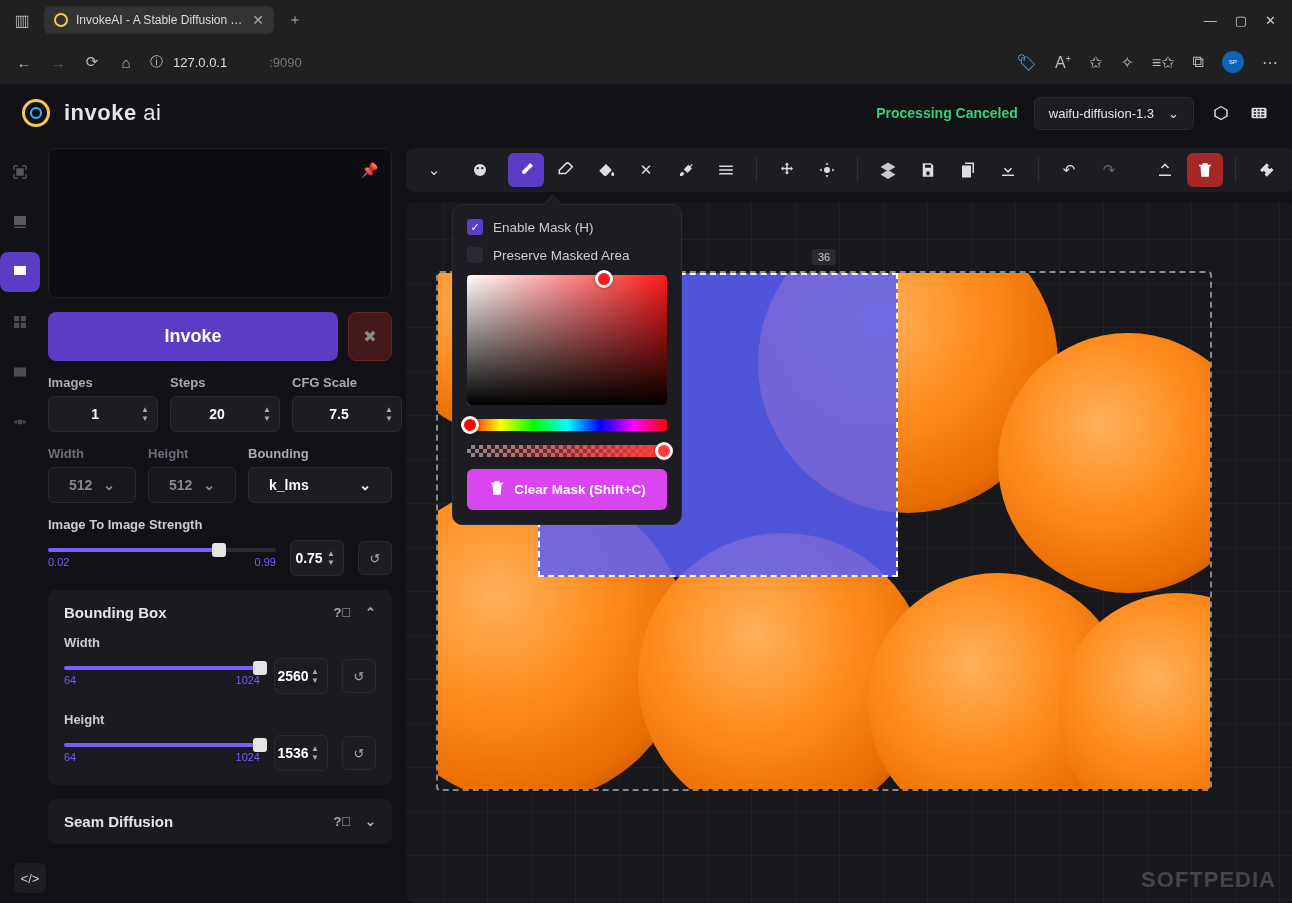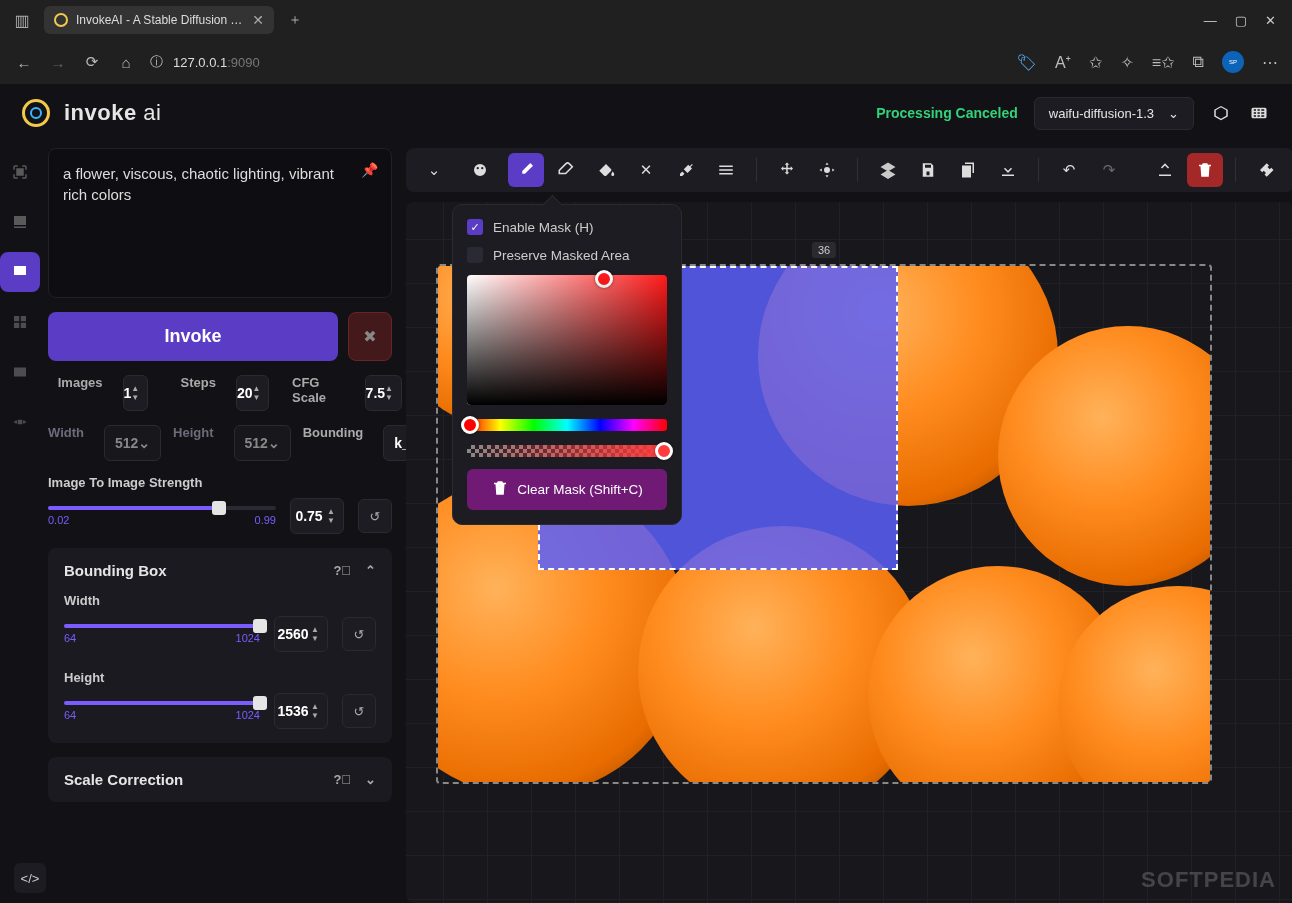--- a/index.html
+++ b/index.html
@@ -12,21 +12,21 @@
 .sidebar-toggle { width: 28px; height: 28px; display: flex; align-items: center; justify-content: center; color: #aaa; }
 .tab { display: flex; align-items: center; gap: 8px; background: #333; padding: 6px 10px; border-radius: 6px; font-size: 12px; max-width: 230px; color: #ddd; }
 .tab-favicon { width: 14px; height: 14px; border: 2px solid #f2c94c; border-radius: 50%; }
 .tab-title { white-space: nowrap; overflow: hidden; text-overflow: ellipsis; flex: 1; }
 .tab-close, .new-tab { color: #aaa; cursor: pointer; font-size: 14px; }
 .window-controls { margin-left: auto; display: flex; gap: 18px; color: #ccc; font-size: 13px; padding-right: 8px; }
 .navbar { height: 44px; display: flex; align-items: center; gap: 14px; padding: 0 14px; color: #bbb; }
 .nav-btn { font-size: 15px; cursor: pointer; display: flex; align-items: center; justify-content: center; width: 20px; }
 .urlbar { flex: 0 0 auto; display: flex; align-items: center; gap: 10px; font-size: 13px; }
 .url-host { color: #ddd; }
-.url-port { color: #777; }
+.url-port { color: #777; margin-left: 42px; }
 .nav-right { margin-left: auto; display: flex; align-items: center; gap: 18px; }
 .softpedia-badge { width: 22px; height: 22px; background: #0d63b8; border-radius: 50%; font-size: 6px; color: #fff; display: flex; align-items: center; justify-content: center; }
 
 
 .app { background: #121216; height: calc(903px - 84px); display: flex; flex-direction: column; }
 .app-header { height: 58px; display: flex; align-items: center; padding: 0 22px; gap: 14px; }
 .app-logo { width: 28px; height: 28px; border: 3px solid #f2c94c; border-radius: 50%; display: flex; align-items: center; justify-content: center; }
 .app-logo-inner { width: 12px; height: 12px; border: 2px solid #39b5ff; border-radius: 50%; }
 .app-title { font-size: 22px; font-weight: 600; letter-spacing: 0.5px; }
 .app-title .light { font-weight: 400; }
@@ -44,28 +44,28 @@
 
 
 .options { width: 360px; padding: 6px 8px 0 8px; display: flex; flex-direction: column; gap: 14px; overflow: visible; position: relative; }
 .prompt-box { background: #0e0e12; border: 1px solid #222; border-radius: 8px; padding: 14px 38px 14px 14px; height: 150px; font-size: 15px; color: #ddd; line-height: 1.4; position: relative; }
 .prompt-pin { position: absolute; top: 12px; right: 12px; color: #888; font-size: 14px; }
 .invoke-row { display: flex; gap: 10px; }
 .invoke-btn { flex: 1; background: #5b3cc4; color: #fff; font-weight: 700; font-size: 18px; padding: 14px 0; border: none; border-radius: 8px; cursor: pointer; }
 .cancel-btn { width: 44px; background: #44191c; border: 1px solid #6a2327; border-radius: 8px; color: #888; font-size: 16px; cursor: pointer; display: flex; align-items: center; justify-content: center; }
 
 .param-row { display: flex; gap: 12px; }
-.param-group { display: flex; flex-direction: row; gap: 20px; flex: 1; justify-content: center; }
+.param-group { display: flex; flex-direction: column; gap: 6px; flex: 1; }
 .param-group.third { flex: 0 0 110px; }
 .param-label { font-size: 13px; color: #aaa; font-weight: 600; }
 .param-label.muted { color: #6b6b7a; }
 .number-input, .select-input { background: #1c1c22; border: 1px solid #2a2a30; border-radius: 6px; height: 36px; color: #fff; font-size: 14px; font-weight: 600; display: flex; align-items: center; justify-content: space-between; padding: 0 8px 0 0; }
 .number-input .num-val { flex: 1; text-align: center; }
 .number-stepper { display: flex; flex-direction: column; gap: 1px; font-size: 8px; color: #aaa; }
-.select-input { padding: 0 10px; justify-content: space-between; }
+.select-input { padding: 0 20px; justify-content: space-between; }
 .select-input.muted { color: #888; background: #17171c; }
 
 .slider-block { display: flex; flex-direction: column; gap: 8px; }
 .slider-title { font-size: 13px; font-weight: 700; color: #ccc; }
 .slider-row { display: flex; align-items: center; gap: 14px; }
 .slider-wrap { flex: 1; position: relative; }
 .slider-track { height: 4px; background: #2a2a34; border-radius: 2px; position: relative; }
 .slider-fill { position: absolute; left: 0; top: 0; height: 100%; background: #7b5cff; border-radius: 2px; }
 .slider-thumb { position: absolute; top: 50%; transform: translate(-50%, -50%); width: 14px; height: 14px; background: #e5e5e5; border-radius: 3px; }
 .slider-labels { display: flex; justify-content: space-between; font-size: 11px; color: #7b5cff; margin-top: 4px; }
@@ -81,42 +81,42 @@
 .canvas-area { flex: 1; display: flex; flex-direction: column; padding: 6px 10px 0 6px; position: relative; }
 .toolbar { display: flex; align-items: center; gap: 10px; height: 44px; background: #1c1c22; border-radius: 8px; padding: 0 10px; }
 .tool-group { display: flex; gap: 4px; align-items: center; }
 .tool-btn { width: 36px; height: 34px; border-radius: 6px; display: flex; align-items: center; justify-content: center; color: #ddd; cursor: pointer; font-size: 15px; }
 .tool-btn.active { background: #5b3cc4; color: #fff; }
 .tool-btn.danger { background: #a52828; color: #fff; }
 .tool-sep { width: 1px; height: 24px; background: #2f2f38; margin: 0 2px; }
 .toolbar-spacer { flex: 1; }
 
 .canvas-viewport { flex: 1; margin-top: 10px; background: #17171c; border-radius: 8px; position: relative; overflow: hidden; background-image: linear-gradient(#202026 1px, transparent 1px), linear-gradient(90deg, #202026 1px, transparent 1px); background-size: 44px 44px; background-position: -7px -7px; }
-.canvas-content { position: absolute; left: 30px; top: 62px; width: 776px; height: 520px; }
+.canvas-content { position: absolute; left: 30px; top: 69px; width: 776px; height: 520px; }
 .canvas-image { width: 100%; height: 100%; border: 2px dashed #888; border-radius: 4px; position: relative; overflow: hidden; }
 .bbox { position: absolute; left: 100px; top: 0px; width: 360px; height: 304px; background: rgba(90, 95, 250, 0.85); border: 2px dashed #fff; }
 .dim-label { position: absolute; top: -22px; left: 50%; transform: translateX(-50%); background: #2a2a30; color: #ccc; font-size: 11px; padding: 2px 6px; border-radius: 3px; }
 .rose { position: absolute; border-radius: 50%; background: radial-gradient(circle at 40% 35%, #ffb25a 0%, #ff8c1f 38%, #e86c00 72%, #7a3400 100%); }
 .watermark { position: absolute; bottom: 10px; right: 18px; font-size: 22px; letter-spacing: 1px; color: rgba(255,255,255,0.2); font-weight: 700; pointer-events: none; }
 
 
 .mask-popover { position: absolute; left: 452px; top: 204px; width: 230px; background: #1c1c22; border: 1px solid #2a2a30; border-radius: 10px; padding: 14px; z-index: 50; font-size: 13.5px; display: flex; flex-direction: column; gap: 12px; }
 .mask-popover::before { content: ""; position: absolute; top: -7px; left: 92px; width: 14px; height: 14px; background: #1c1c22; border-left: 1px solid #2a2a30; border-top: 1px solid #2a2a30; transform: rotate(45deg); }
 .chk-row { display: flex; align-items: center; gap: 10px; color: #ccc; cursor: pointer; }
 .chk { width: 16px; height: 16px; border-radius: 3px; background: #2a2a34; display: flex; align-items: center; justify-content: center; font-size: 11px; color: #fff; }
 .chk.checked { background: #5b3cc4; }
 .color-sq { width: 200px; height: 130px; border-radius: 4px; position: relative; background: linear-gradient(to right, #fff, #ff1a1a); }
 .color-sq::after { content: ""; position: absolute; inset: 0; background: linear-gradient(to top, #000, transparent); border-radius: 4px; }
 .color-thumb { position: absolute; width: 18px; height: 18px; border: 3px solid #fff; border-radius: 50%; background: #ff1a1a; box-shadow: 0 0 3px rgba(0,0,0,0.5); }
 .hue-bar { height: 12px; border-radius: 3px; background: linear-gradient(to right, #ff0000, #ffff00, #00ff00, #00ffff, #0000ff, #ff00ff, #ff0000); position: relative; margin-top: 2px; }
 .hue-thumb { position: absolute; left: -6px; top: 50%; transform: translateY(-50%); width: 18px; height: 18px; border: 3px solid #fff; background: #ff0000; border-radius: 50%; box-shadow: 0 0 3px rgba(0,0,0,0.5); }
 .alpha-bar { height: 12px; border-radius: 3px; position: relative; margin-top: 2px; background-image: linear-gradient(45deg,#888 25%,transparent 25%),linear-gradient(-45deg,#888 25%,transparent 25%),linear-gradient(45deg,transparent 75%,#888 75%),linear-gradient(-45deg,transparent 75%,#888 75%); background-size: 8px 8px; background-position: 0 0,0 4px,4px -4px,-4px 0; }
 .alpha-fill { position: absolute; inset: 0; background: linear-gradient(to right, rgba(255,60,60,0), #ff3c3c); border-radius: 3px; }
 .alpha-thumb { position: absolute; right: -6px; top: 50%; transform: translateY(-50%); width: 18px; height: 18px; border: 3px solid #fff; background: #ff3c3c; border-radius: 50%; box-shadow: 0 0 3px rgba(0,0,0,0.5); }
-.clear-btn { background: #701a75; border: none; color: #fff; font-weight: 400; padding: 10px; border-radius: 6px; cursor: pointer; display: flex; align-items: center; justify-content: center; gap: 8px; font-size: 13.5px; }
+.clear-btn { background: #d946ef; border: none; color: #fff; font-weight: 700; padding: 10px; border-radius: 6px; cursor: pointer; display: flex; align-items: center; justify-content: center; gap: 8px; font-size: 13.5px; }
 
 .code-toggle { position: absolute; bottom: 10px; left: 14px; width: 32px; height: 30px; background: #1c1c22; border-radius: 6px; display: flex; align-items: center; justify-content: center; color: #ccc; cursor: pointer; font-size: 13px; }
 
 svg { width: 18px; height: 18px; fill: currentColor; }
 </style>
 </head>
 <body>
 
 <div class="browser-chrome">
   <div class="titlebar">
@@ -214,21 +214,20 @@
         </div>
       <div class="nav-tab">
           <svg viewBox="0 0 24 24">
             <path d="M6 10h2v4H6zm10 0h2v4h-2zM4 11h2v2H4zm14 0h2v2h-2zM9 9h6v6H9z" opacity=".5"></path>
           </svg>
         </div>
     </div>
 
     <div class="options">
       <div class="prompt-box">
-        <span>a flower, viscous, chaotic lighting, vibrant rich colors</span>
         <span class="prompt-pin">📌</span>
       </div>
 
       <div class="invoke-row">
         <button class="invoke-btn">Invoke</button>
         <div class="cancel-btn">✖</div>
       </div>
 
       <div class="param-row">
         <div class="param-group third">
@@ -346,21 +345,21 @@
                   <span class="number-stepper">▲<br>▼</span>
                 </div>
               <div class="slider-reset">↺</div>
             </div>
           </div>
         </div>
       </div>
 
       <div class="accordion">
         <div class="accordion-header">
-          <span>Scale Correction</span>
+          <span>Seam Diffusion</span>
           <span class="accordion-icons">
               <span>?⃝</span>
               <span>⌄</span>
             </span>
         </div>
       </div>
     </div>
 
     <div class="canvas-area">
       <div class="toolbar">

